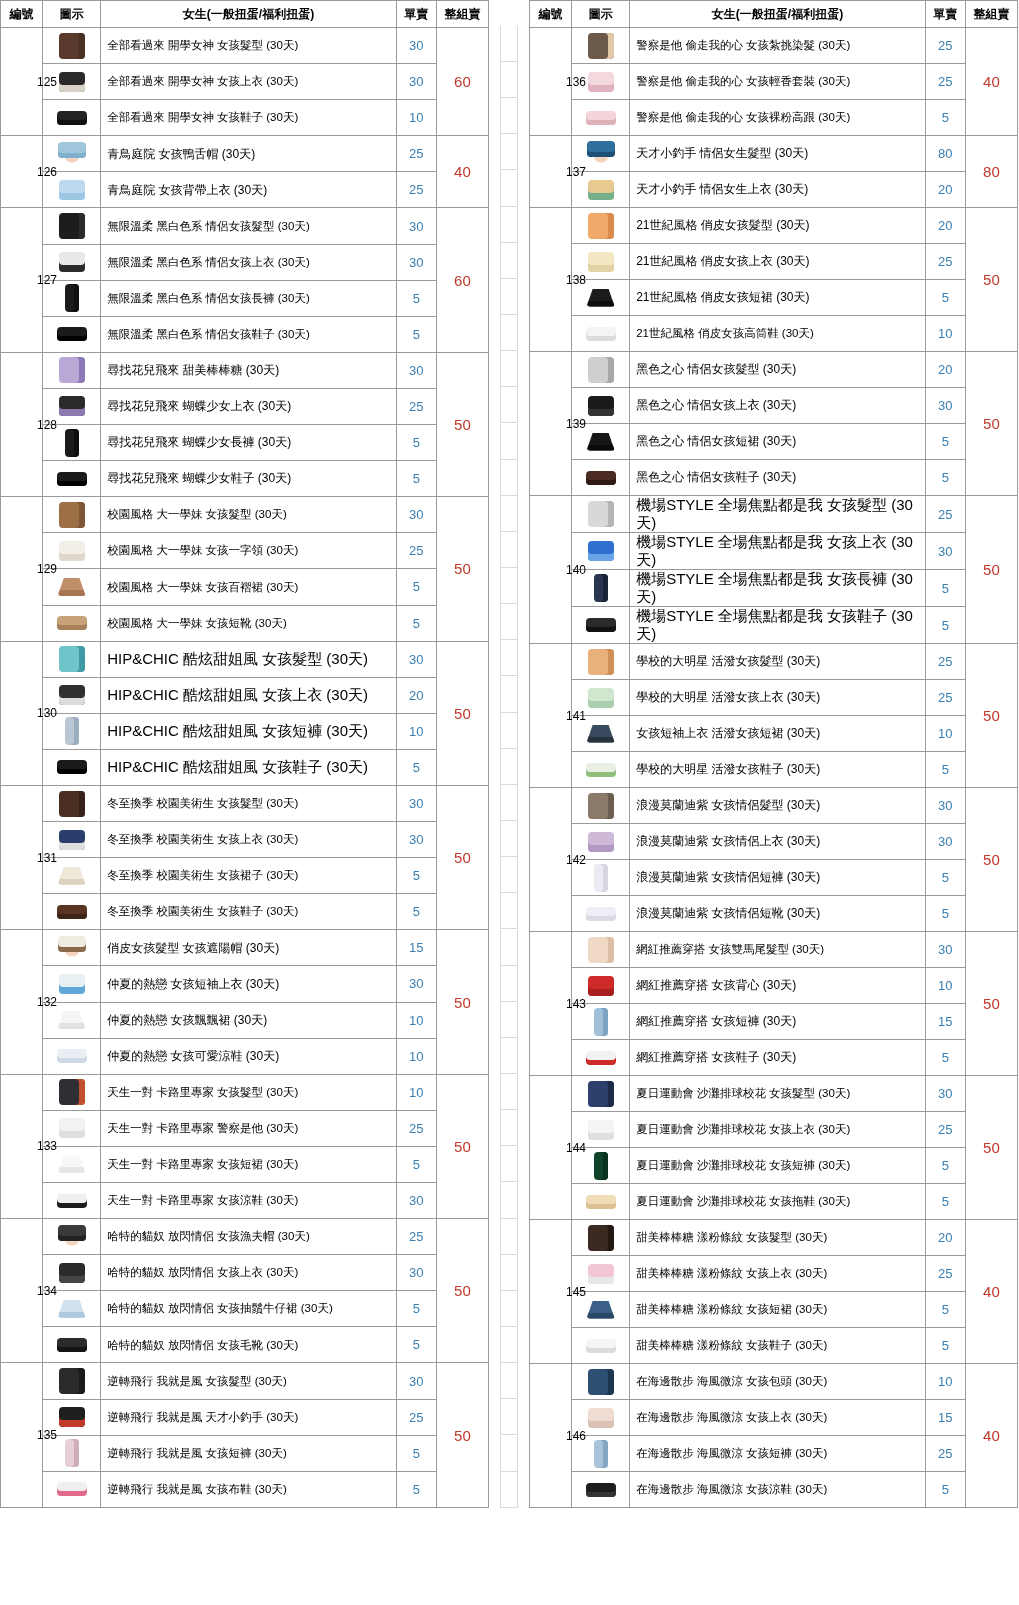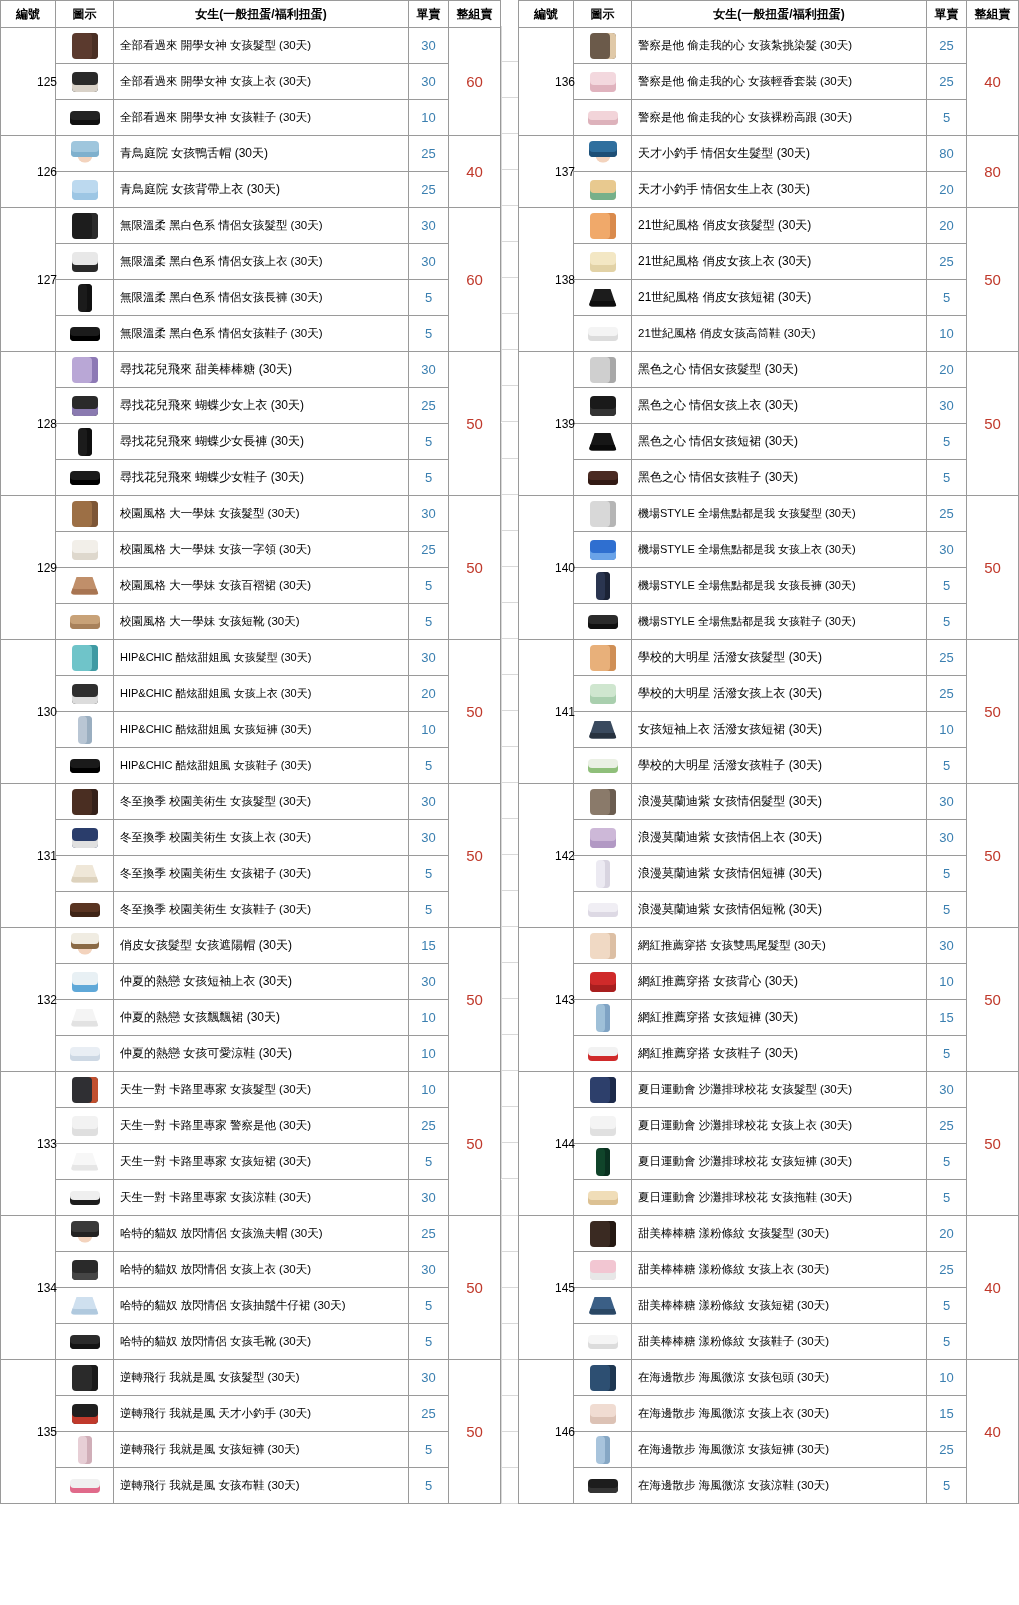--- a/index.html
+++ b/index.html
@@ -26,28 +26,28 @@
     font-size:12px;
     text-align:center;
     vertical-align:middle;
     background:#fff;
   }
   thead th{
     height:26px;
     font-weight:bold;
     font-size:12px;
   }
-  .c-id{width:55px;padding-left:36px;}
+  .c-id{width:42px;padding-left:36px;}
   .c-icon{width:58px;}
   .c-name{width:295px;text-align:left;padding-left:6px;}
   .c-price{width:40px;color:#3a7fb0;}
   .c-total{width:52px;color:#c0392b;font-size:15px;}
   .row{height:36px;}
   .c-name span{display:inline-block;line-height:1.2;}
-  .n-sm{font-size:11px;}
+  .n-sm{font-size:15px;}
   .n-md{font-size:11.5px;}
   .c-price{font-size:13px;}
   .gapcol{border:none;width:40px;background:#fff;}
   .gapcol div{
     width:18px;height:36px;margin:0 auto;
     border-left:1px solid #d9d9d9;border-right:1px solid #d9d9d9;
     border-bottom:1px solid #d9d9d9;
     box-sizing:border-box;
   }
   .gaphead{border:none;height:26px;}

